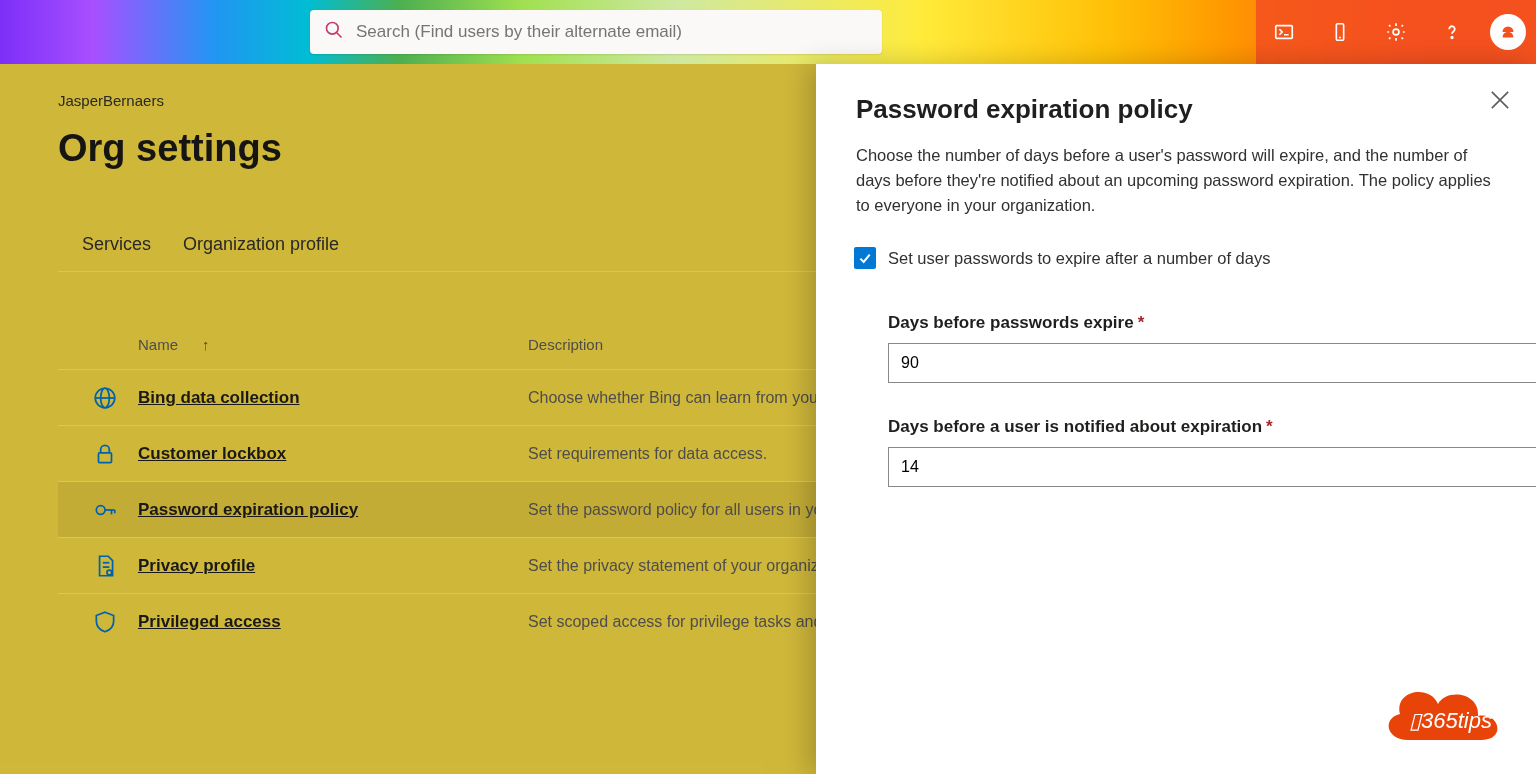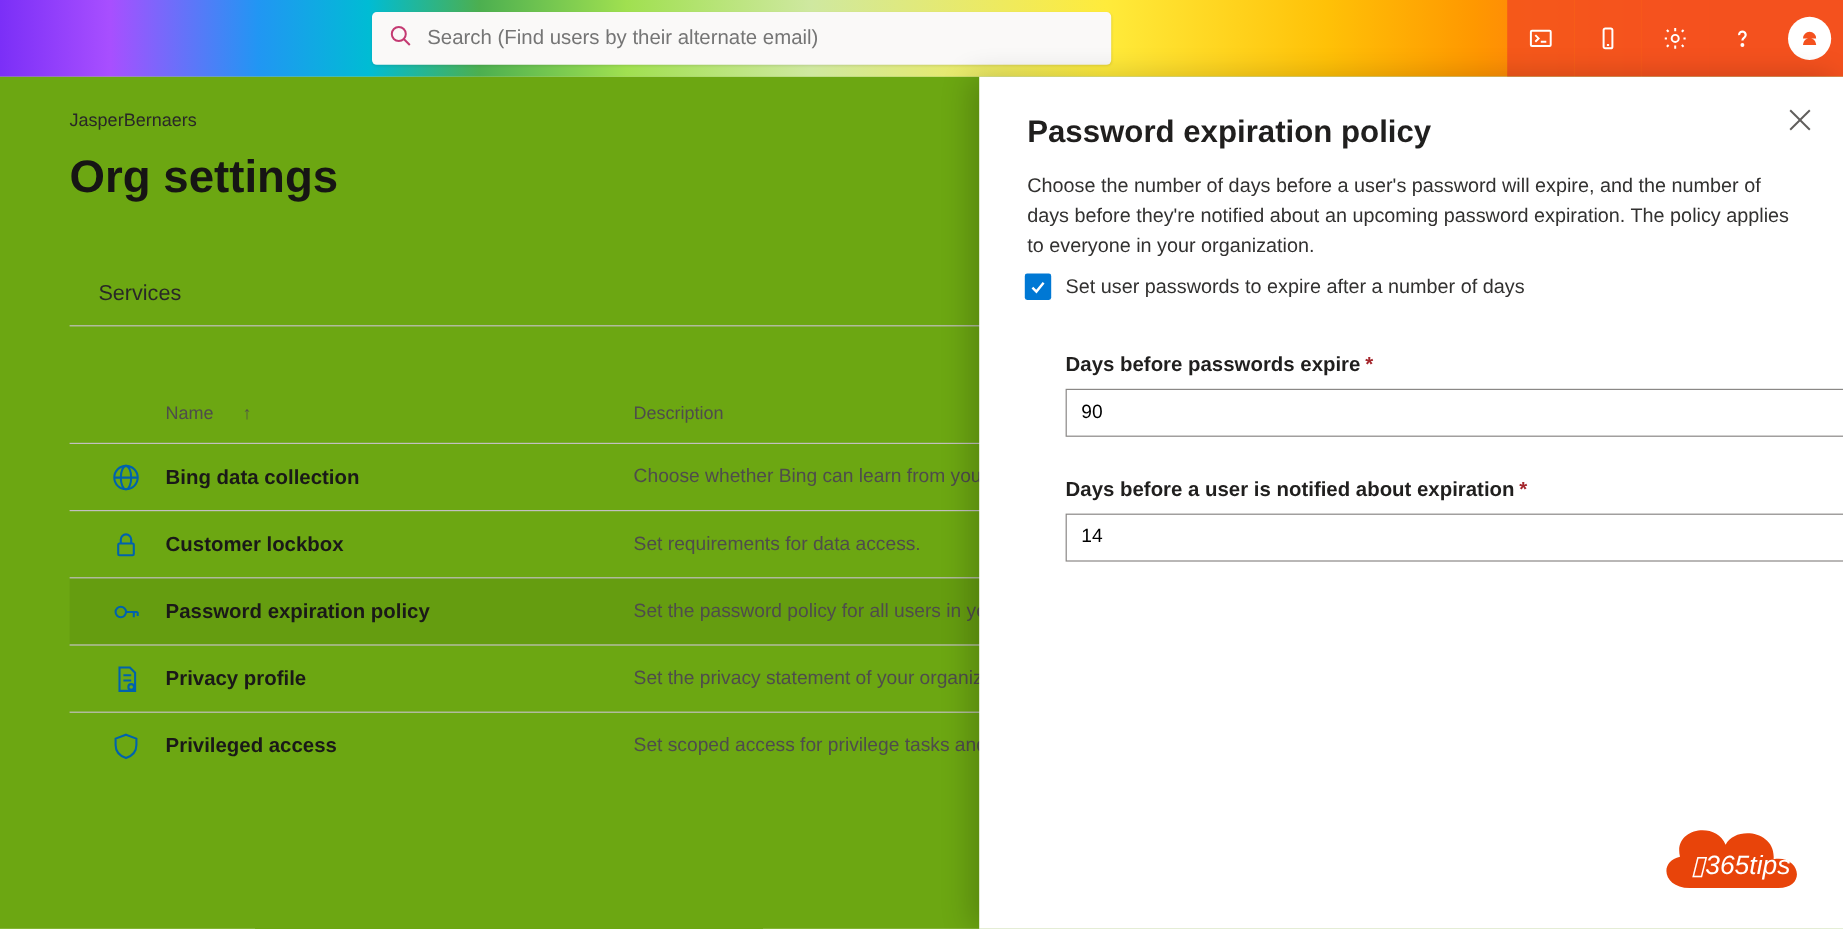--- a/index.html
+++ b/index.html
@@ -11,21 +11,21 @@
     background: linear-gradient(90deg,
       #7b2ff7 0%, #a84fff 6%, #2196f3 14%, #00bcd4 20%, #4caf50 26%,
       #a0e050 34%, #cfe8a0 44%, #ffeb3b 60%, #ffc107 72%, #ff9800 80%,
       #ff5722 92%, #f4511e 100%);
     position: relative;
   }
   .searchbox {
     position: absolute;
     left: 310px;
     top: 10px;
-    width: 616px;
+    width: 572px;
     height: 44px;
     background: #faf9f8;
     border-radius: 4px;
     display: flex;
     align-items: center;
     padding: 0 14px;
     box-shadow: 0 1px 2px rgba(0,0,0,0.1);
   }
   .searchbox svg { width: 20px; height: 20px; margin-right: 12px; }
   .searchbox input {
@@ -39,21 +39,21 @@
   .topbar-icon {
     width: 56px; height: 64px; display:flex; align-items:center; justify-content:center;
     color: #fff; cursor: pointer;
   }
   .topbar-icon svg { width: 22px; height: 22px; }
   .avatar-wrap { width: 56px; height:64px; display:flex;align-items:center;justify-content:center; background:#f4511e;}
   .avatar { width:36px; height:36px; border-radius:50%; background:#fff; display:flex;align-items:center;justify-content:center; color:#f4511e; font-weight:600;}
   .avatar svg { width:22px; height:22px;}
   .main-area {
     position: absolute; left:0; top:64px; width:1536px; height:710px;
-    background: #84cc16;
+    background: #fde047;
   }
   .dim-overlay {
     position: absolute; left:0; top:64px; width:1536px; height:710px;
     background: rgba(0,0,0,0.18);
     pointer-events:none;
   }
   .content {
     padding: 28px 58px 0 58px;
   }
   .breadcrumb { font-size:15px; color:#323130; margin-bottom:18px;}
@@ -63,30 +63,30 @@
   .tab.active { font-weight:600; border-bottom:3px solid #0078d4; color:#201f1e;}
   .divider { height:1px; background:#edebe9; margin-top:0px; margin-bottom:64px;}
   .table { width:100%; }
   .thead { display:flex; padding:0 0 16px 80px; font-size:15px; color:#605e5c;}
   .thead .col-name { width:390px; display:flex; align-items:center; gap:24px;}
   .thead .col-desc { flex:1; }
   .row { display:flex; align-items:center; height:56px; border-top:1px solid #edebe9; padding-left:14px; cursor:pointer;}
   .row.selected { background: rgba(0,0,0,0.06); }
   .row .iconcell { width:66px; display:flex; justify-content:center; color:#0078d4;}
   .row .iconcell svg { width:26px; height:26px; }
-  .row .namecell { width:390px; font-size:17px; font-weight:600; color:#201f1e;}
+  .row .namecell { width:390px; font-size:17px; font-weight:600; color:#201f1e;text-decoration:underline;}
   .row .desccell { flex:1; font-size:16px; color:#605e5c; white-space:nowrap; overflow:hidden;}
   .panel {
     position:absolute; right:0; top:64px; width:720px; height:710px;
     background:#fff; box-shadow:-8px 0 24px rgba(0,0,0,0.2);
     padding:30px 40px;
   }
   .panel-close { position:absolute; top:22px; right:22px; width:28px; height:28px; cursor:pointer; color:#605e5c;}
   .panel h2 { font-size:26px; font-weight:700; margin-bottom:18px; color:#201f1e;}
-  .panel-desc { font-size:16.5px; color:#323130; line-height:1.5; margin-bottom:11px;}
+  .panel-desc { font-size:16.5px; color:#323130; line-height:1.5; margin-bottom:30px;}
   .panel-link { font-size:16.5px; color:#0078d4; text-decoration:none; display:inline-block; margin-bottom:36px; cursor:pointer;}
   .checkbox-row { display:flex; align-items:center; gap:12px; margin-bottom:44px; margin-left:-2px;}
   .checkbox { width:22px; height:22px; background:#0078d4; display:flex; align-items:center; justify-content:center; border-radius:2px; cursor:pointer;}
   .checkbox svg { width:16px; height:16px; stroke:#fff; stroke-width:3; fill:none;}
   .checkbox-label { font-size:16.5px; color:#323130;}
   .fieldblock { margin-left:32px; margin-bottom:34px;margin-top:20px;}
   .fieldlabel { font-size:17px; font-weight:600; color:#201f1e; margin-bottom:10px;}
   .fieldlabel .req { color:#a4262c; margin-left:4px;}
   .fieldinput { width:690px; height:40px; border:1px solid #8a8886; padding:0 12px; font-size:16px; outline:none;}
   .logo365 {
@@ -143,20 +143,21 @@
     </div>
   </div>
 </div>
 
 <div class="main-area">
   <div class="content">
     <div class="breadcrumb">JasperBernaers</div>
     <h1 class="page-title">Org settings</h1>
     <div class="tabs">
       <div class="tab">Services</div>
+      <div class="tab">Organization profile</div>
     </div>
     <div class="divider"></div>
 
     <div class="table">
       <div class="thead">
         <div class="col-name">
           <span>Name</span>
           <span>↑</span>
         </div>
         <div class="col-desc">Description</div>

